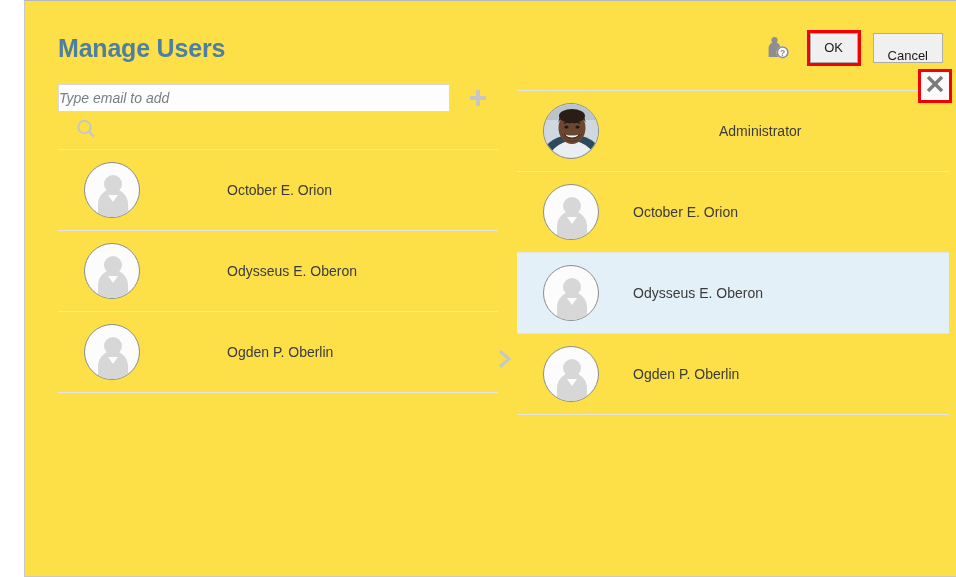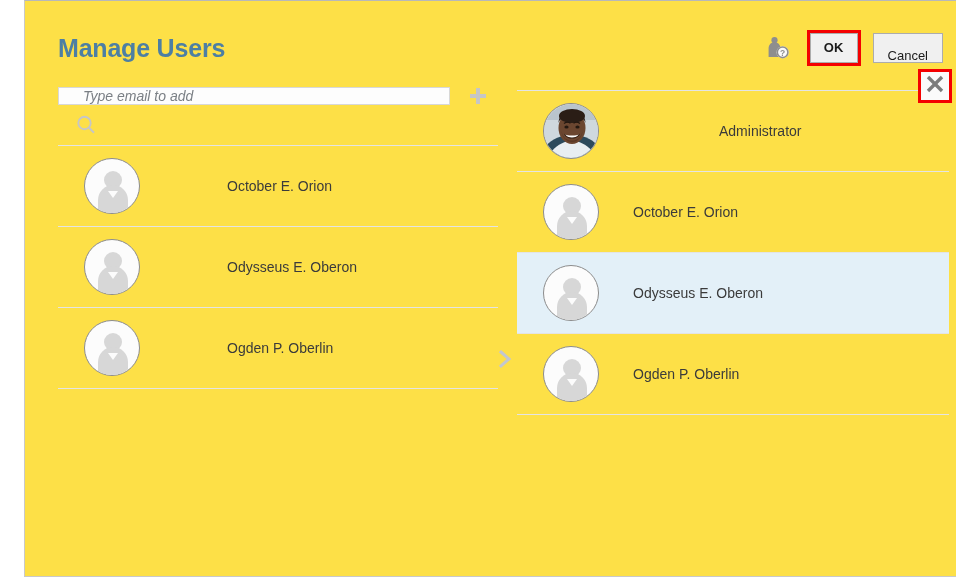--- a/index.html
+++ b/index.html
@@ -66,21 +66,21 @@
     border: 1px solid #acacac;
     font-family: "Liberation Sans", sans-serif;
     font-size: 13px;
     color: #1a1a1a;
     padding: 8px 14px;
     cursor: pointer;
     line-height: 28px;
     text-align: center;
   }
 
-  .btn-ok { min-width: 48px; padding: 0 3px; font-weight: bold; }
+  .btn-ok { min-width: 48px; padding: 0 3px; }
   .btn-cancel { margin-left: 12px; min-width: 62px; }
 
   
   .panel-left {
     position: absolute;
     left: 33px;
     top: 83px;
     width: 440px;
   }
 
@@ -93,28 +93,28 @@
 
   .field-row {
     position: relative;
     display: flex;
     align-items: center;
     margin-bottom: 5px;
   }
 
   .textbox {
     width: 392px;
-    height: 18px;
+    height: 28px;
     border: 1px solid #d8d8d8;
     background: #fdfdfd;
     font-family: "Liberation Sans", sans-serif;
     font-size: 14px;
     font-style: italic;
     color: #7a7f85;
-    padding: 0 24px;
+    padding: 0 0;
     outline: none;
   }
   .textbox-wide { width: 432px; }
 
   .textbox::placeholder { color: #7a7f85; font-style: italic; opacity: 1; }
 
   .field-icon {
     width: 24px;
     height: 24px;
     margin-left: 16px;

